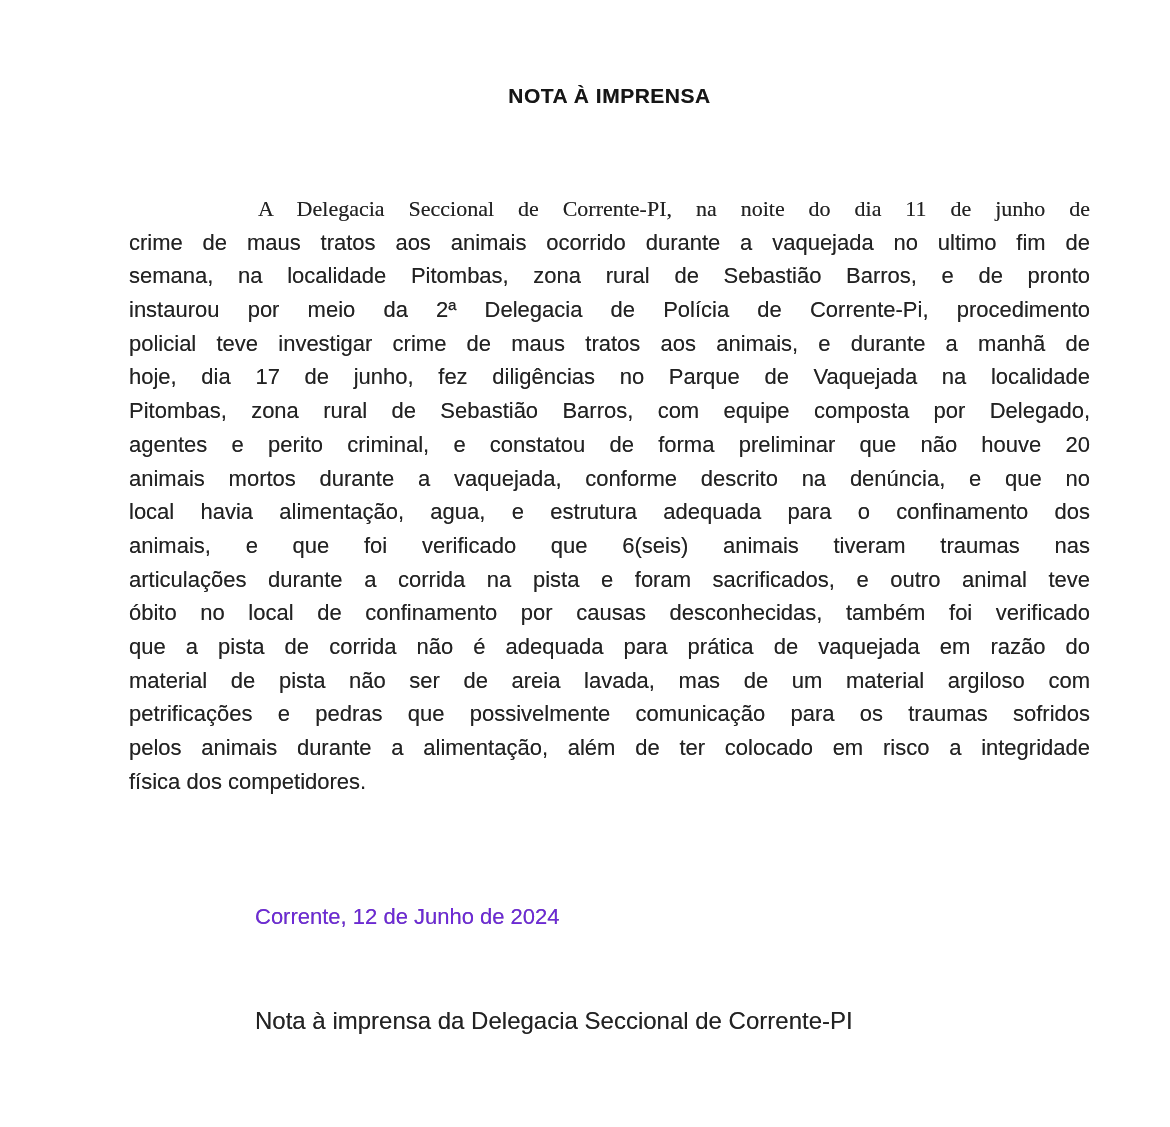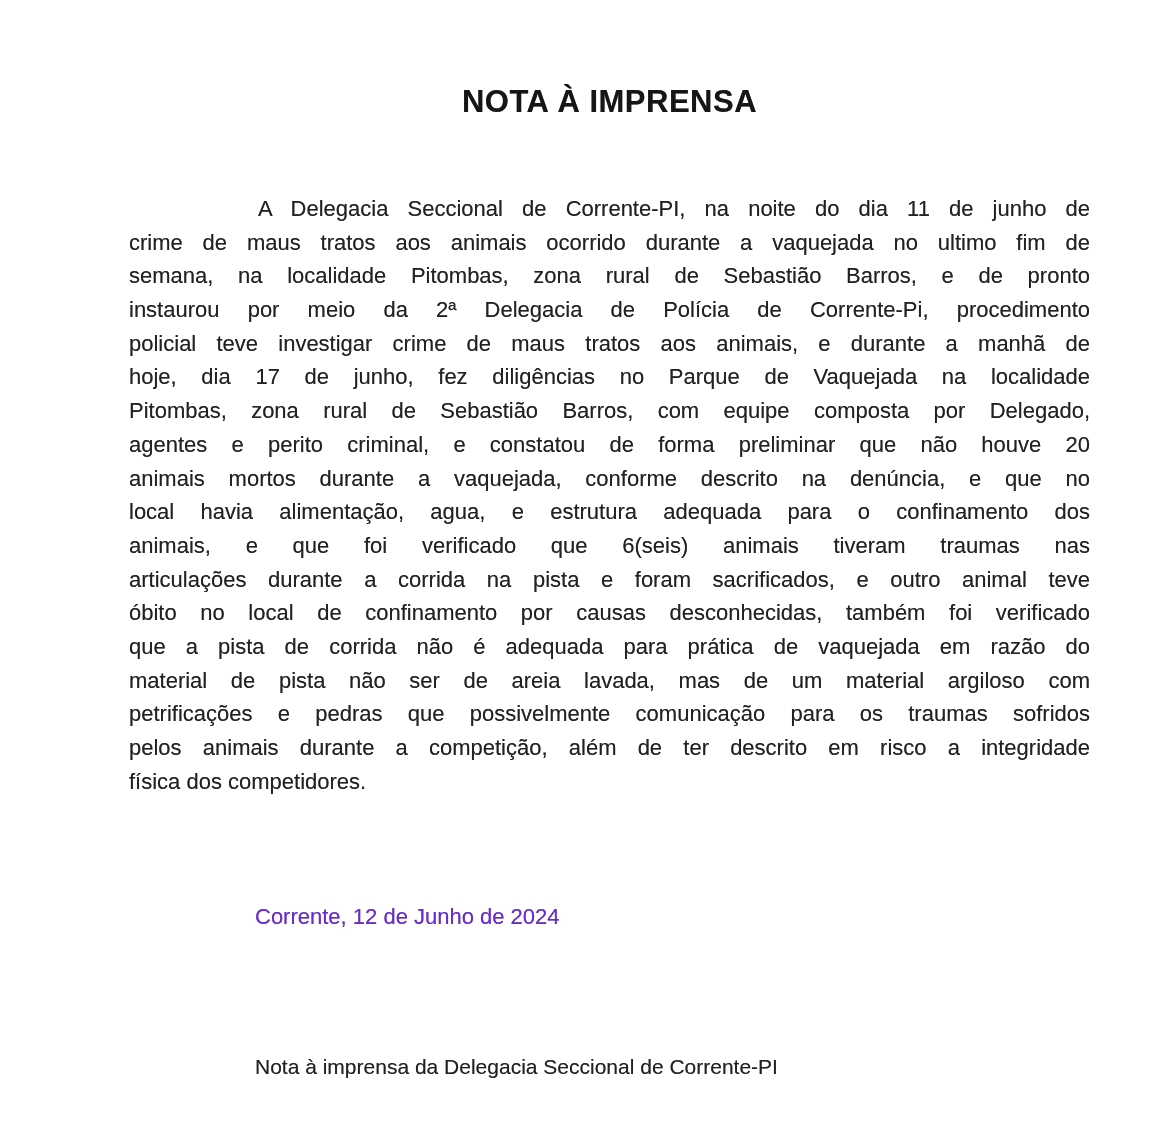--- a/index.html
+++ b/index.html
@@ -15,21 +15,21 @@
     font-family: "Liberation Sans", "DejaVu Sans", sans-serif;
     color: #1e1e1e;
     overflow: hidden;
   }
   .doc-title {
     position: absolute;
     top: 84px;
     left: 129px;
     width: 961px;
     text-align: center;
-    font-size: 31px;
+    font-size: 21px;
     font-weight: bold;
     letter-spacing: 0.5px;
     color: #161616;
     text-shadow: 0 0 0.5px rgba(20,20,20,0.55);
   }
   .doc-body {
     position: absolute;
     top: 192px;
     left: 129px;
     width: 961px;
@@ -41,42 +41,42 @@
     height: 33.7px;
     line-height: 33.7px;
     text-align: justify;
     text-align-last: justify;
     white-space: normal;
     overflow: hidden;
   }
   .body-line.indent {
     padding-left: 129px;
     width: 832px;
+    font-family: Liberation Serif, serif;
   }
   .body-line.last {
     text-align-last: left;
   }
   .date-line {
     position: absolute;
     top: 902px;
     left: 255px;
     font-size: 22px;
     line-height: 30px;
     color: #6d28d9;
     text-shadow: 0 0 0.6px rgba(30,30,30,0.5);
   }
   .footer-line {
     position: absolute;
     top: 1006px;
     left: 255px;
-    font-size: 21px;
+    font-size: 24px;
     line-height: 30px;
     color: #222222;
     text-shadow: 0 0 0.6px rgba(30,30,30,0.5);
-    margin-top: 46px;
   }
 </style>
 </head>
 <body>
 
 <div class="page">
 
   <div class="doc-title">NOTA À IMPRENSA</div>
 
   <div class="doc-body">
@@ -89,21 +89,21 @@
     <div class="body-line">Pitombas, zona rural de Sebastião Barros, com equipe composta por Delegado,</div>
     <div class="body-line">agentes e perito criminal, e constatou de forma preliminar que não houve 20</div>
     <div class="body-line">animais mortos durante a vaquejada, conforme descrito na denúncia, e que no</div>
     <div class="body-line">local havia alimentação, agua, e estrutura adequada para o confinamento dos</div>
     <div class="body-line">animais, e que foi verificado que 6(seis) animais tiveram traumas nas</div>
     <div class="body-line">articulações durante a corrida na pista e foram sacrificados, e outro animal teve</div>
     <div class="body-line">óbito no local de confinamento por causas desconhecidas, também foi verificado</div>
     <div class="body-line">que a pista de corrida não é adequada para prática de vaquejada em razão do</div>
     <div class="body-line">material de pista não ser de areia lavada, mas de um material argiloso com</div>
     <div class="body-line">petrificações e pedras que possivelmente comunicação para os traumas sofridos</div>
-    <div class="body-line">pelos animais durante a competição, além de ter descrito em risco a integridade</div>
+    <div class="body-line">pelos animais durante a alimentação, além de ter colocado em risco a integridade</div>
     <div class="body-line last">física dos competidores.</div>
   </div>
 
   <div class="date-line">Corrente, 12 de Junho de 2024</div>
 
   <div class="footer-line">Nota à imprensa da Delegacia Seccional de Corrente-PI</div>
 
 </div>
 
 </body></html>

